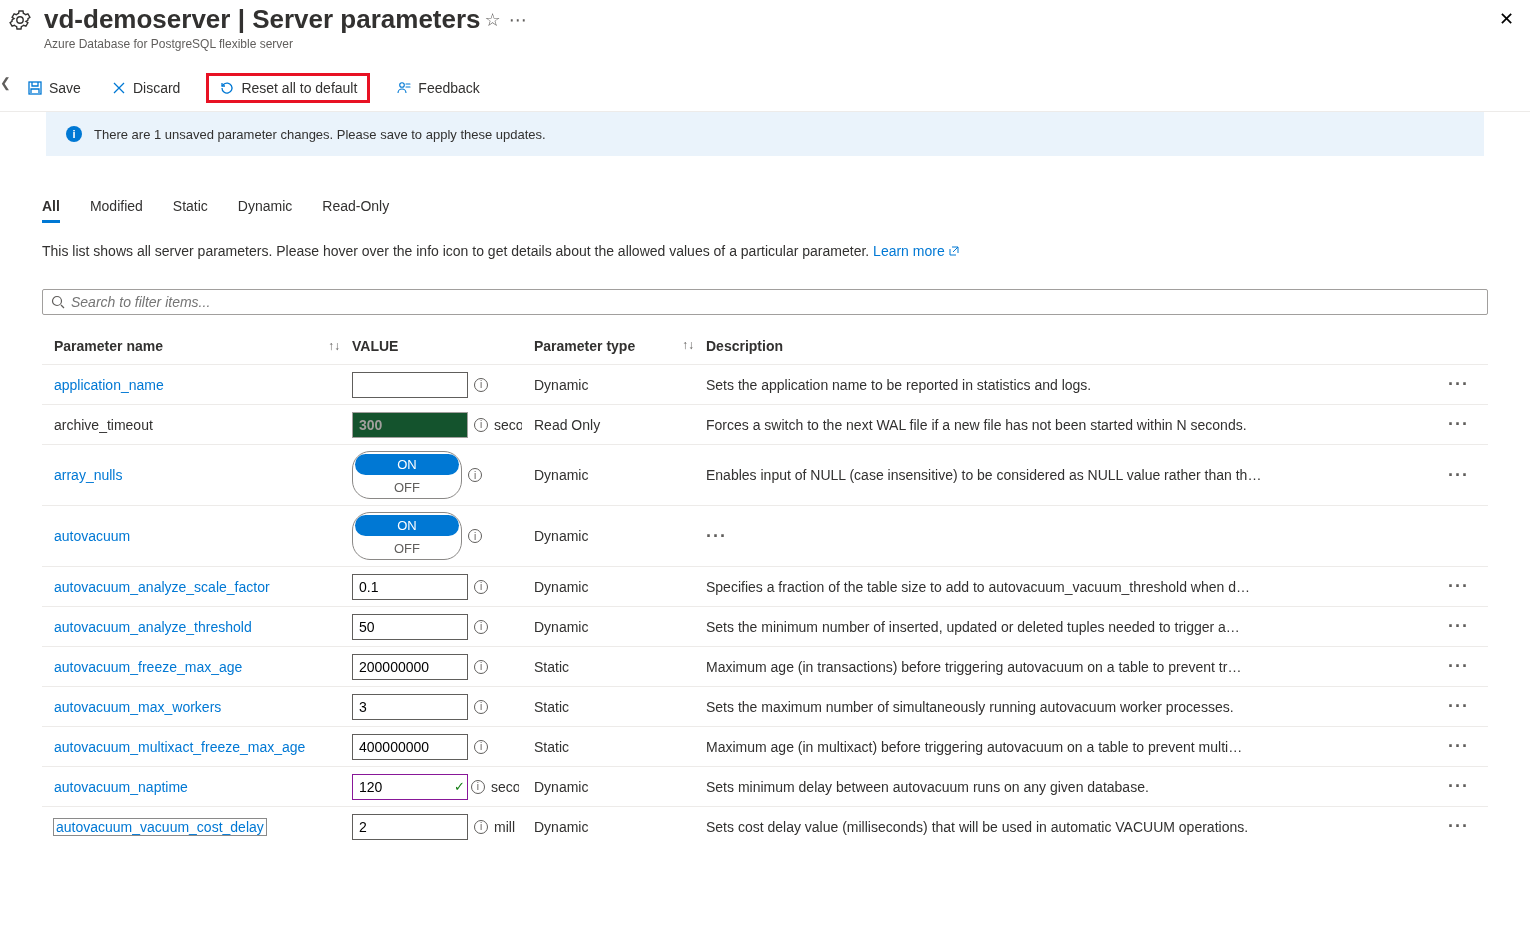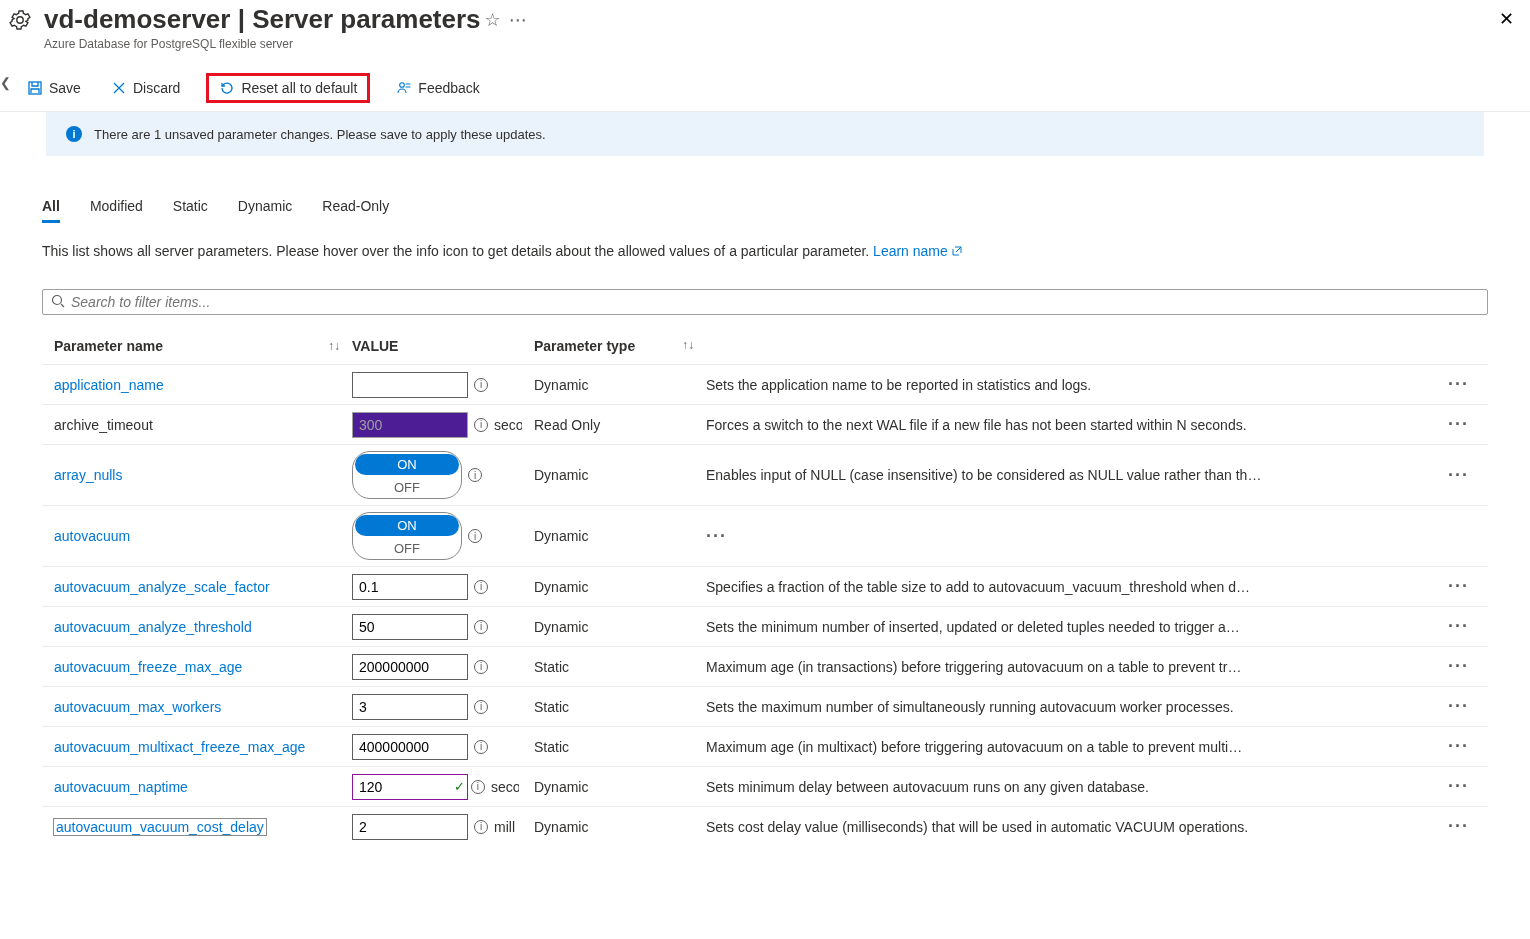--- a/index.html
+++ b/index.html
@@ -28,41 +28,41 @@
 .info-banner span.msg { font-size: 13px; }
 
 .content { padding: 0 42px; }
 .tabs { display: flex; gap: 30px; margin-top: 36px; border-bottom: 0; }
 .tab { background: none; border: none; font-size: 14px; color: #323130; padding: 6px 0; cursor: pointer; border-bottom: 3px solid transparent; }
 .tab.active { font-weight: 600; border-bottom-color: #0078d4; }
 
 .desc { margin-top: 20px; font-size: 14px; color: #323130; }
 .desc a { color: #0078d4; text-decoration: none; }
 
-.search-wrap { margin-top: 30px; border: 1px solid #a19f9d; border-radius: 2px; display: flex; align-items: flex-start; padding: 4px 8px; gap: 6px; }
+.search-wrap { margin-top: 30px; border: 1px solid #a19f9d; border-radius: 2px; display: flex; align-items: center; padding: 4px 8px; gap: 6px; }
 .search-wrap input { border: none; outline: none; flex: 1; font-size: 14px; font-style: italic; color: #605e5c; }
 .search-ic { color: #605e5c; width: 14px; height: 14px; }
 
 .table { margin-top: 15px; }
 .thead { display: flex; padding: 8px 0 10px 0; font-weight: 600; font-size: 14px; align-items: center; }
 .col-name { width: 310px; padding-left: 12px; display: flex; align-items: center; gap: 6px; }
 .col-value { width: 182px; }
 .col-type { width: 172px; display: flex; align-items: flex-start; gap: 6px; }
 .col-desc { flex: 1; }
 .col-act { width: 40px; }
 .sort-ic { color: #605e5c; font-size: 12px; }
 
 .trow { display: flex; align-items: center; border-top: 1px solid #edebe9; padding: 6px 0; min-height: 40px; }
 .trow.tall { min-height: 56px; }
 .pname { color: #0078d4; cursor: pointer; font-size: 14px; }
 .pname.plain { color: #323130; cursor: default; }
 .pname.boxed { outline: 1px solid #8a8a8a; padding: 0 2px; }
 .val-cell { display: flex; align-items: center; gap: 6px; }
 .val-input { width: 116px; height: 26px; border: 1px solid #605e5c; padding: 2px 6px; font-size: 14px; outline: none; }
-.val-input.ro { background: #4c1d95; color: #a19f9d; border-color: #a19f9d; }
+.val-input.ro { background: #14532d; color: #a19f9d; border-color: #a19f9d; font-weight: bold; }
 .val-input.changed { border-color: #881798; }
 .check-ic { color: #107c10; position: relative; margin-left: -20px;}
 .info-ic { width: 14px; height: 14px; border: 1px solid #605e5c; border-radius: 50%; color: #605e5c; font-size: 10px; display: flex; align-items: center; justify-content: center; cursor: pointer; flex-shrink: 0; }
 .unit { font-size: 14px; color: #323130; }
 .toggle { width: 110px; border: 1px solid #8a8886; border-radius: 18px; overflow: hidden; }
 .toggle .seg { text-align: center; font-size: 13px; padding: 3px 0; cursor: pointer; }
 .toggle .on { background: #0078d4; color: #fff; border-radius: 14px; margin: 2px; }
 .toggle .off { color: #605e5c; }
 .ptype { font-size: 14px; }
 .pdesc { font-size: 14px; white-space: nowrap; overflow: hidden; text-overflow: ellipsis; padding-right: 8px; }
@@ -133,21 +133,21 @@
   <div class="content">
     <div class="tabs">
       <button class="tab active">All</button>
       <button class="tab">Modified</button>
       <button class="tab">Static</button>
       <button class="tab">Dynamic</button>
       <button class="tab">Read-Only</button>
     </div>
 
     <p class="desc">
-      <span>This list shows all server parameters. Please hover over the info icon to get details about the allowed values of a particular parameter. </span><a href="#"><span>Learn name</span> <svg width="10" height="10" viewBox="0 0 10 10" stroke="#0078d4" fill="none">
+      <span>This list shows all server parameters. Please hover over the info icon to get details about the allowed values of a particular parameter. </span><a href="#"><span>Learn more</span> <svg width="10" height="10" viewBox="0 0 10 10" stroke="#0078d4" fill="none">
             <path d="M3 1h6v6M9 1L4 6M1 3v6h6"></path>
           </svg></a>
     </p>
 
     <div class="search-wrap">
       <svg class="search-ic" viewBox="0 0 14 14" fill="none" stroke="#605e5c" stroke-width="1.2">
           <circle cx="6" cy="6" r="4.5"></circle>
           <path d="M10 10l3 3"></path>
         </svg>
       <input type="text" placeholder="Search to filter items..." style="">
@@ -157,20 +157,21 @@
       <div class="thead">
         <div class="col-name">
             <span>Parameter name</span>
             <span class="sort-ic" style="margin-left:auto;margin-right:12px;">↑↓</span>
           </div>
         <div class="col-value">VALUE</div>
         <div class="col-type">
             <span>Parameter type</span>
             <span class="sort-ic" style="margin-left:auto;margin-right:12px;">↑↓</span>
           </div>
+        <div class="col-desc">Description</div>
         <div class="col-act"></div>
       </div>
       <div id="tbody">
           <div class="trow">
             <div class="col-name">
               <span class="pname">application_name</span>
             </div>
             <div class="col-value">
               <div class="val-cell">
                 <input class="val-input" style="">

